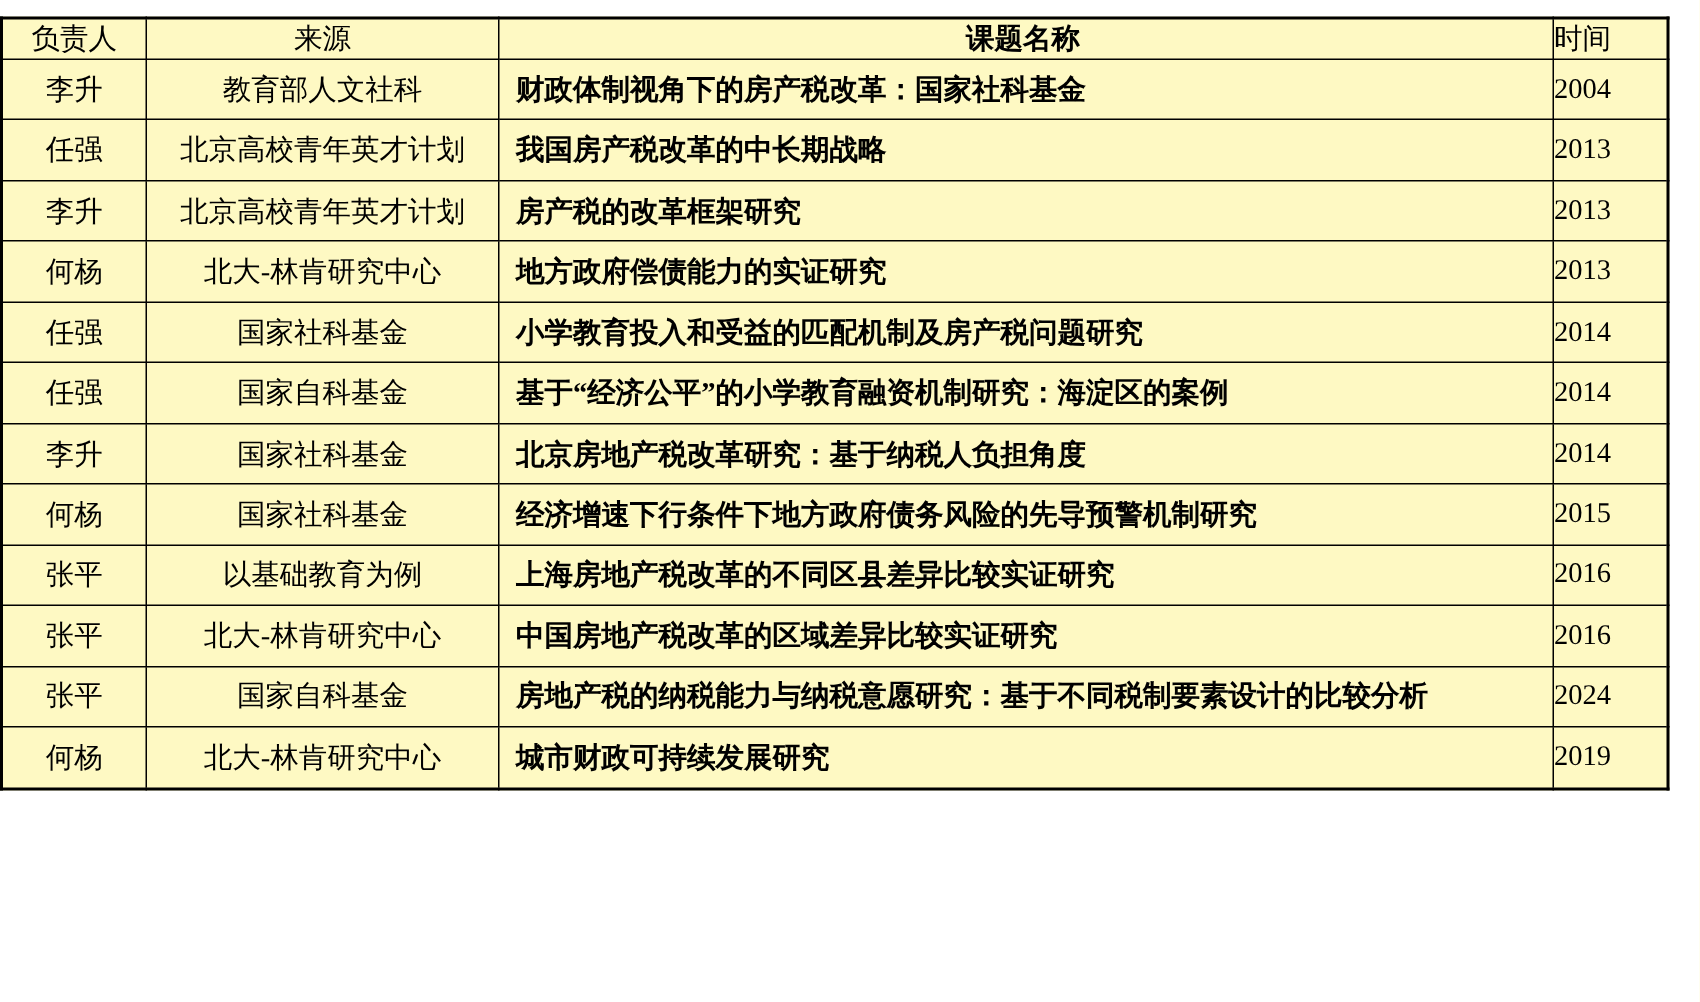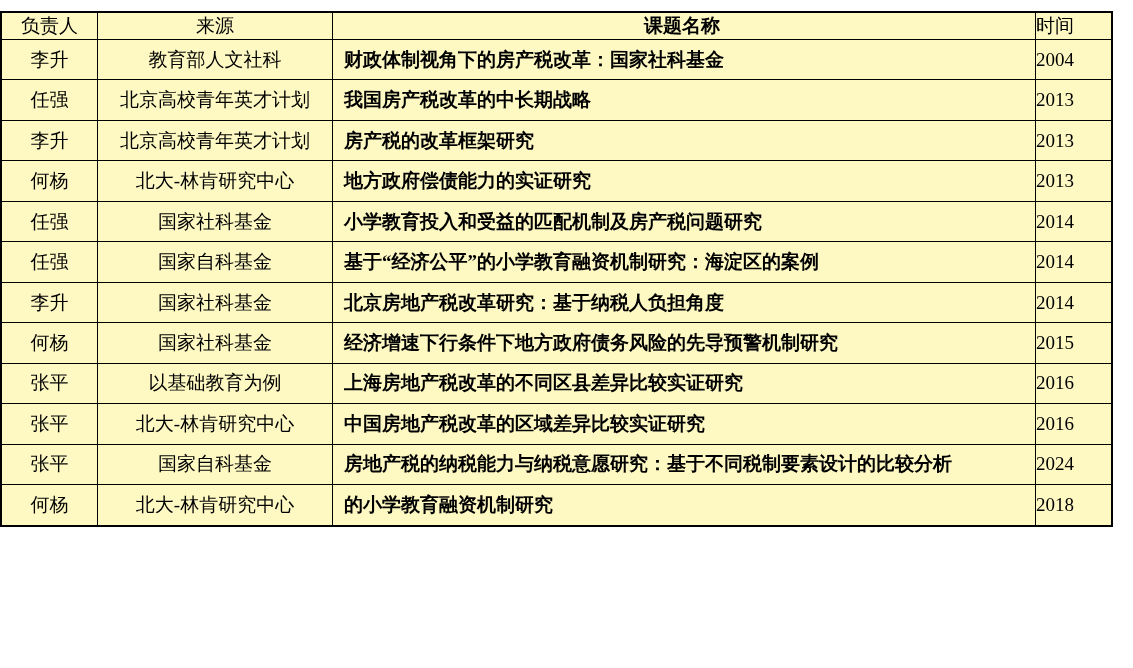--- a/index.html
+++ b/index.html
@@ -113,17 +113,17 @@
       </tr>
       <tr>
         <td class="col-person">张平</td>
         <td class="col-source">国家自科基金</td>
         <td class="col-title">房地产税的纳税能力与纳税意愿研究：基于不同税制要素设计的比较分析</td>
         <td class="col-year">2024</td>
       </tr>
       <tr>
         <td class="col-person">何杨</td>
         <td class="col-source">北大-林肯研究中心</td>
-        <td class="col-title">的小学教育融资机制研究</td>
-        <td class="col-year">2018</td>
+        <td class="col-title">城市财政可持续发展研究</td>
+        <td class="col-year">2019</td>
       </tr>
     </tbody>
 </table>
 
 </body></html>

